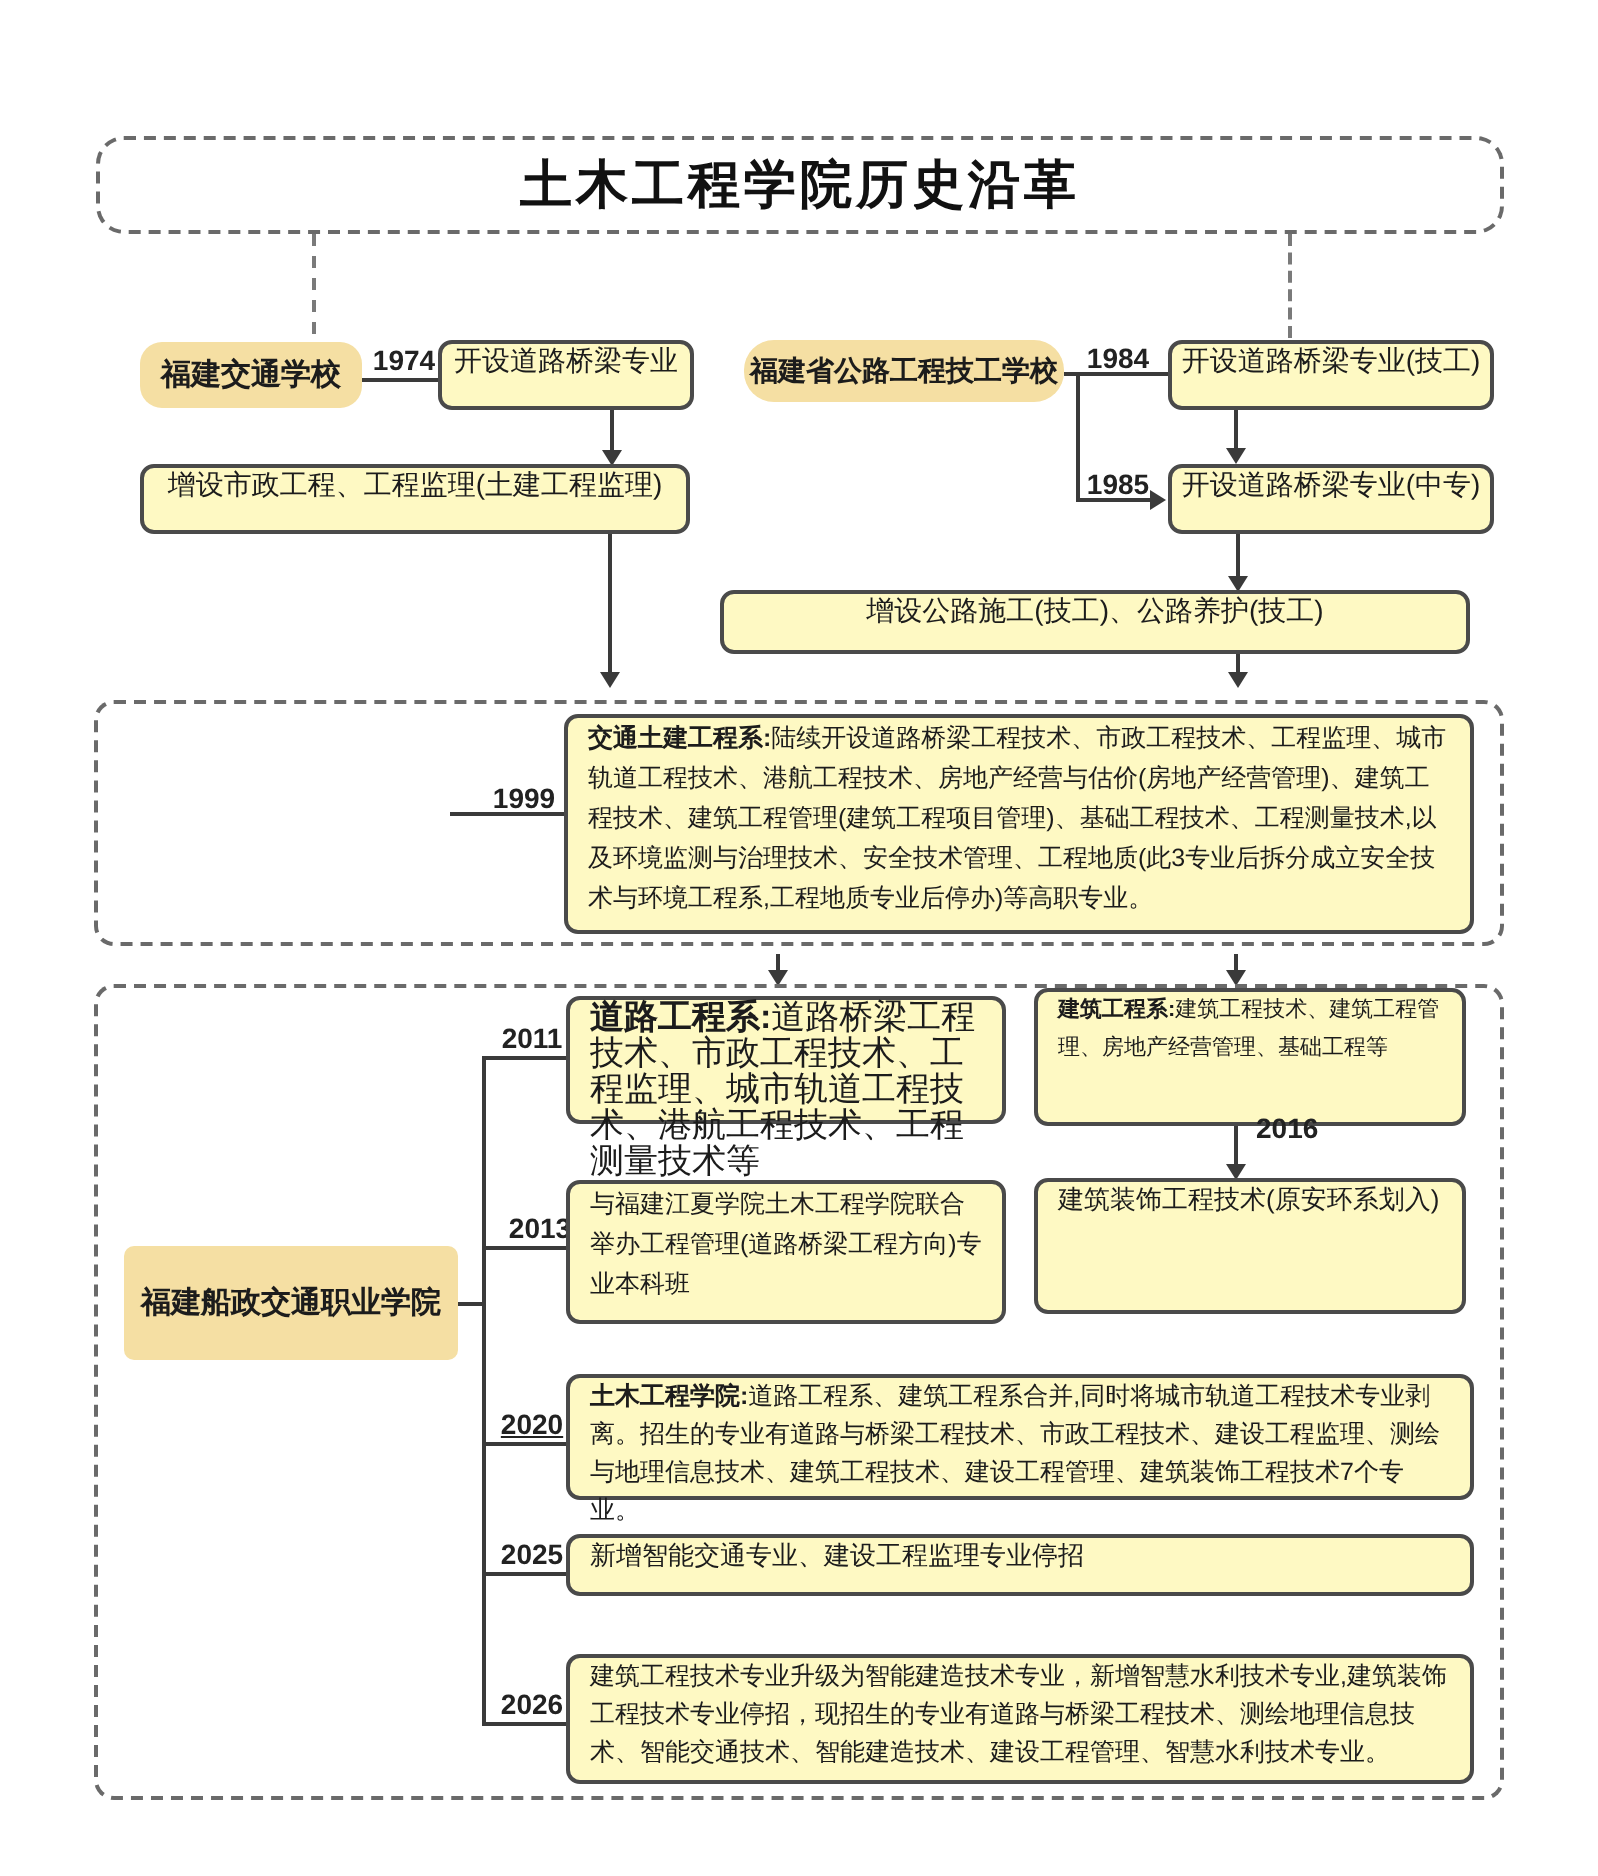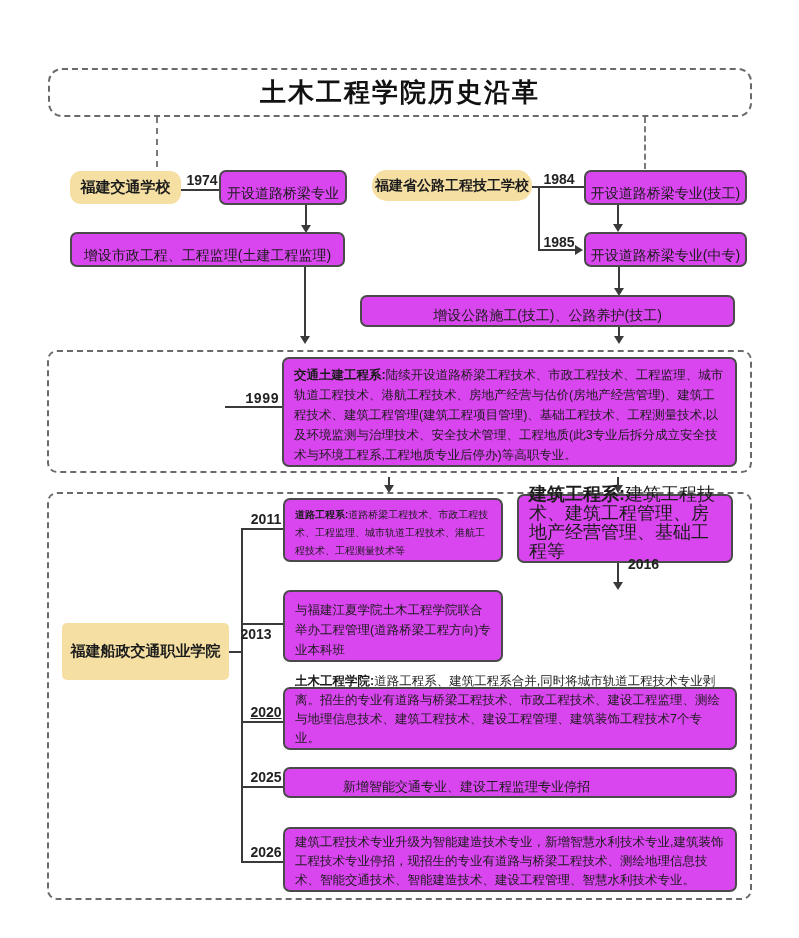--- a/index.html
+++ b/index.html
@@ -11,22 +11,22 @@
   
   .dashed{border:2px dashed #6a6a6a;border-radius:12px;background:transparent;}
   .dashv{border-left:2px dashed #7a7a7a;width:0;}
   
   .title{display:flex;align-items:center;justify-content:center;
          font-size:26px;font-weight:700;letter-spacing:2px;color:#111;}
   
   .hl{background:#f5dfa3;border-radius:5px;display:flex;flex-direction:column;
       align-items:center;justify-content:center;font-weight:700;color:#1c1c1c;}
   
-  .wbox{background:#d946ef;border:2px solid #4a4a4a;border-radius:7px;
-        display:flex;align-items:flex-end;}
+  .wbox{background:#fef9c3;border:2px solid #4a4a4a;border-radius:7px;
+        display:flex;align-items:flex-start;}
   .wbox.center{justify-content:center;}
   .wbox .inner{width:100%;}
   .pad{padding:0 10px;}
   .b{font-weight:700;}
   
   .hline{height:2px;background:#3a3a3a;}
   .vline{width:2px;background:#3a3a3a;}
   
   .arr-d{width:0;height:0;border-left:5px solid transparent;
          border-right:5px solid transparent;border-top:8px solid #3a3a3a;}
@@ -90,21 +90,21 @@
   </div>
   <div class="abs vline" style="left:618px;top:267px;height:22px;"></div>
   <div class="abs arr-d" style="left:614px;top:288px;"></div>
   <div class="abs wbox center f14" style="left:360px;top:295px;width:375px;height:32px;">
     <span>增设公路施工(技工)、公路养护(技工)</span>
   </div>
   <div class="abs vline" style="left:618px;top:327px;height:10px;"></div>
   <div class="abs arr-d" style="left:614px;top:336px;"></div>
 
   <div class="abs dashed" style="left:47px;top:350px;width:705px;height:123px;border-radius:10px;"></div>
-  <div class="abs year" style="left:242px;top:391px;width:40px;font-family:Liberation Mono, monospace;">
+  <div class="abs year" style="left:242px;top:391px;width:40px;">
     <span>1999</span>
   </div>
   <div class="abs hline" style="left:225px;top:406px;width:57px;"></div>
   <div class="abs wbox" style="left:282px;top:357px;width:455px;height:110px;">
     <div class="inner para pad">
       <span class="b">交通土建工程系:</span><span>陆续开设道路桥梁工程技术、市政工程技术、工程监理、城市轨道工程技术、港航工程技术、房地产经营与估价(房地产经营管理)、建筑工程技术、建筑工程管理(建筑工程项目管理)、基础工程技术、工程测量技术,以及环境监测与治理技术、安全技术管理、工程地质(此3专业后拆分成立安全技术与环境工程系,工程地质专业后停办)等高职专业。</span>
     </div>
   </div>
   <div class="abs vline" style="left:388px;top:477px;height:9px;"></div>
   <div class="abs arr-d" style="left:384px;top:485px;"></div>
@@ -119,55 +119,58 @@
   <div class="abs hline" style="left:229px;top:651px;width:13px;"></div>
   <div class="abs vline" style="left:241px;top:528px;height:335px;"></div>
 
   <div class="abs hline" style="left:242px;top:528px;width:41px;"></div>
   <div class="abs hline" style="left:242px;top:623px;width:41px;"></div>
   <div class="abs hline" style="left:242px;top:721px;width:41px;"></div>
   <div class="abs hline" style="left:242px;top:786px;width:41px;"></div>
   <div class="abs hline" style="left:242px;top:861px;width:41px;"></div>
 
   <div class="abs year" style="left:246px;top:511px;width:40px;"><span>2011</span></div>
-  <div class="abs year" style="left:236px;top:606px;width:40px;margin-top:20px;"><span>2013</span></div>
+  <div class="abs year" style="left:250px;top:606px;width:40px;"><span>2013</span></div>
   <div class="abs year" style="left:246px;top:704px;width:40px;text-decoration:underline;"><span>2020</span></div>
   <div class="abs year" style="left:246px;top:769px;width:40px;"><span>2025</span></div>
   <div class="abs year" style="left:246px;top:844px;width:40px;"><span>2026</span></div>
 
   <div class="abs wbox" style="left:283px;top:498px;width:220px;height:64px;">
-    <div class="inner para pad" style="font-size:10px;line-height:18px;">
+    <div class="inner para pad" style="font-size:17px;line-height:18px;">
       <span class="b">道路工程系:</span><span>道路桥梁工程技术、市政工程技术、工程监理、城市轨道工程技术、港航工程技术、工程测量技术等</span>
     </div>
   </div>
   <div class="abs wbox" style="left:517px;top:494px;width:216px;height:69px;">
-    <div class="inner para pad" style="font-size:18px;line-height:19px;">
+    <div class="inner para pad" style="font-size:11px;line-height:19px;">
       <span class="b">建筑工程系:</span><span>建筑工程技术、建筑工程管理、房地产经营管理、基础工程等</span>
     </div>
   </div>
 
   <div class="abs vline" style="left:617px;top:563px;height:20px;"></div>
   <div class="abs arr-d" style="left:613px;top:582px;"></div>
   <div class="abs year" style="left:628px;top:556px;width:40px;text-align:left;">
     <span>2016</span>
+  </div>
+  <div class="abs wbox f13" style="left:517px;top:589px;width:216px;height:68px;">
+    <div class="inner pad"><span>建筑装饰工程技术(原安环系划入)</span></div>
   </div>
 
   <div class="abs wbox" style="left:283px;top:590px;width:220px;height:72px;">
     <div class="inner para pad" style="line-height:20px;">
       <span>与福建江夏学院土木工程学院联合举办工程管理(道路桥梁工程方向)专业本科班</span>
     </div>
   </div>
 
   <div class="abs wbox" style="left:283px;top:687px;width:454px;height:63px;">
     <div class="inner para pad" style="line-height:19px;">
       <span class="b">土木工程学院:</span><span>道路工程系、建筑工程系合并,同时将城市轨道工程技术专业剥离。招生的专业有道路与桥梁工程技术、市政工程技术、建设工程监理、测绘与地理信息技术、建筑工程技术、建设工程管理、建筑装饰工程技术7个专业。</span>
     </div>
   </div>
 
-  <div class="abs wbox f13" style="left:283px;top:767px;width:454px;height:31px;padding-left:48px;">
+  <div class="abs wbox f13" style="left:283px;top:767px;width:454px;height:31px;">
     <div class="inner pad"><span>新增智能交通专业、建设工程监理专业停招</span></div>
   </div>
 
   <div class="abs wbox" style="left:283px;top:827px;width:454px;height:65px;">
     <div class="inner para pad" style="line-height:19px;">
       <span>建筑工程技术专业升级为智能建造技术专业，新增智慧水利技术专业,建筑装饰工程技术专业停招，现招生的专业有道路与桥梁工程技术、测绘地理信息技术、智能交通技术、智能建造技术、建设工程管理、智慧水利技术专业。</span>
     </div>
   </div>
 
 </div>

